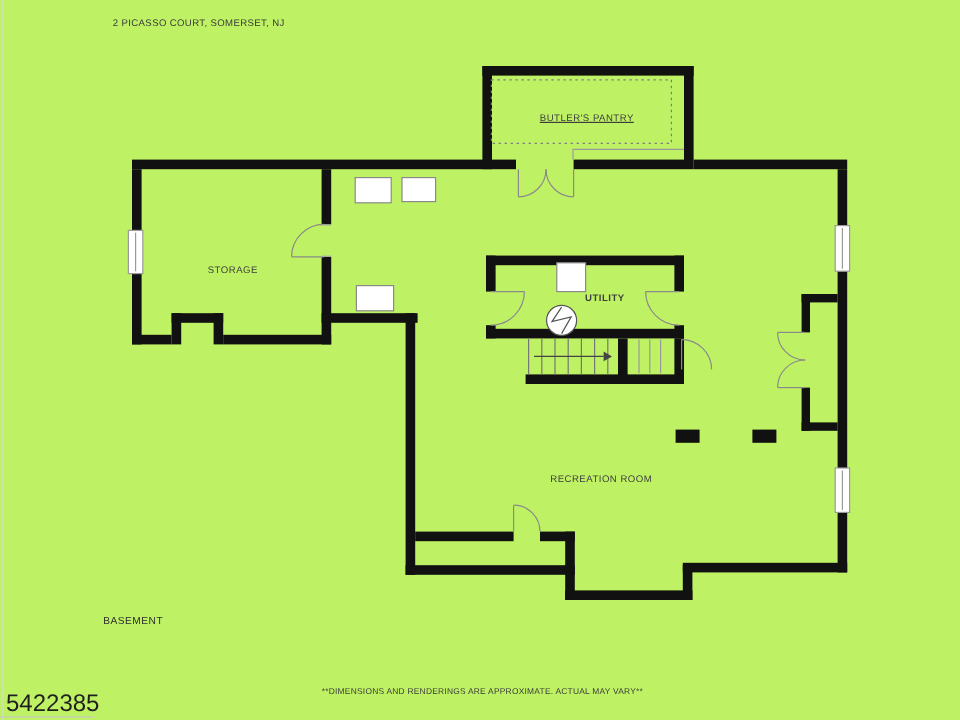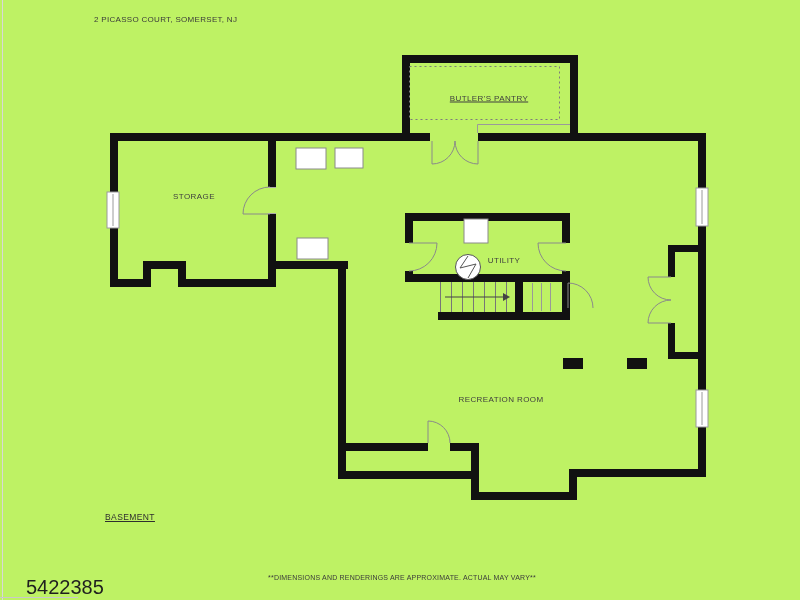--- a/index.html
+++ b/index.html
@@ -2,23 +2,23 @@
 <html><head>
 <meta charset="utf-8">
 <style>
   html,body{margin:0;padding:0;background:#ffffff;}
   .canvas{position:relative;width:800px;height:600px;background:#bef264;overflow:hidden;
           font-family:"Liberation Sans", sans-serif;}
   .plan-svg{position:absolute;left:0;top:0;}
   .txt{position:absolute;color:#3e3e3e;white-space:nowrap;}
   .rlabel{transform:translate(-50%,-50%);font-size:8px;letter-spacing:.4px;color:#3e3e3e;}
   .address{left:94px;top:19px;transform:translateY(-50%);font-size:8px;letter-spacing:.3px;color:#3a3a3a;}
-  .floorlabel{left:105px;top:517px;transform:translateY(-50%);font-size:8.5px;letter-spacing:.4px;color:#2e2e2e;text-decoration:underline;}
+  .floorlabel{left:86px;top:517px;transform:translateY(-50%);font-size:8.5px;letter-spacing:.4px;color:#2e2e2e;}
   .disclaimer{left:402px;top:577px;transform:translate(-50%,-50%);font-size:7px;letter-spacing:.2px;color:#3a3a3a;}
-  .mls{left:5px;top:587px;transform:translateY(-50%);font-size:20px;color:#1f1f1f;margin-left:21px;}
+  .mls{left:5px;top:587px;transform:translateY(-50%);font-size:20px;color:#1f1f1f;}
   .frame-line-left{position:absolute;left:2px;top:0;width:1px;height:600px;background:#d8d8d8;}
   .frame-line-bottom{position:absolute;left:0;top:597px;width:78px;height:1px;background:#c9c9c9;}
 </style>
 </head>
 <body>
 
 <div class="canvas">
 
   <div class="frame-line-left"></div>
   <div class="frame-line-bottom"></div>
@@ -169,20 +169,20 @@
 
     <g fill="#111111">
       <rect x="563" y="358" width="20" height="11"></rect>
       <rect x="627" y="358" width="20" height="11"></rect>
     </g>
   </svg>
 
   <div class="txt address">2 PICASSO COURT, SOMERSET, NJ</div>
 
   <div class="txt rlabel" style="left:489px;top:98px;text-decoration:underline;">BUTLER'S PANTRY</div>
-  <div class="txt rlabel" style="left:194px;top:196px;">STORAGE</div>
-  <div class="txt rlabel" style="left:504px;top:260px;">UTILITY</div>
+  <div class="txt rlabel" style="left:194px;top:225px;">STORAGE</div>
+  <div class="txt rlabel" style="left:504px;top:248px;font-weight:bold;">UTILITY</div>
   <div class="txt rlabel" style="left:501px;top:399px;">RECREATION ROOM</div>
 
   <div class="txt floorlabel">BASEMENT</div>
   <div class="txt disclaimer">**DIMENSIONS AND RENDERINGS ARE APPROXIMATE. ACTUAL MAY VARY**</div>
   <div class="txt mls">5422385</div>
 </div>
 
 </body></html>

